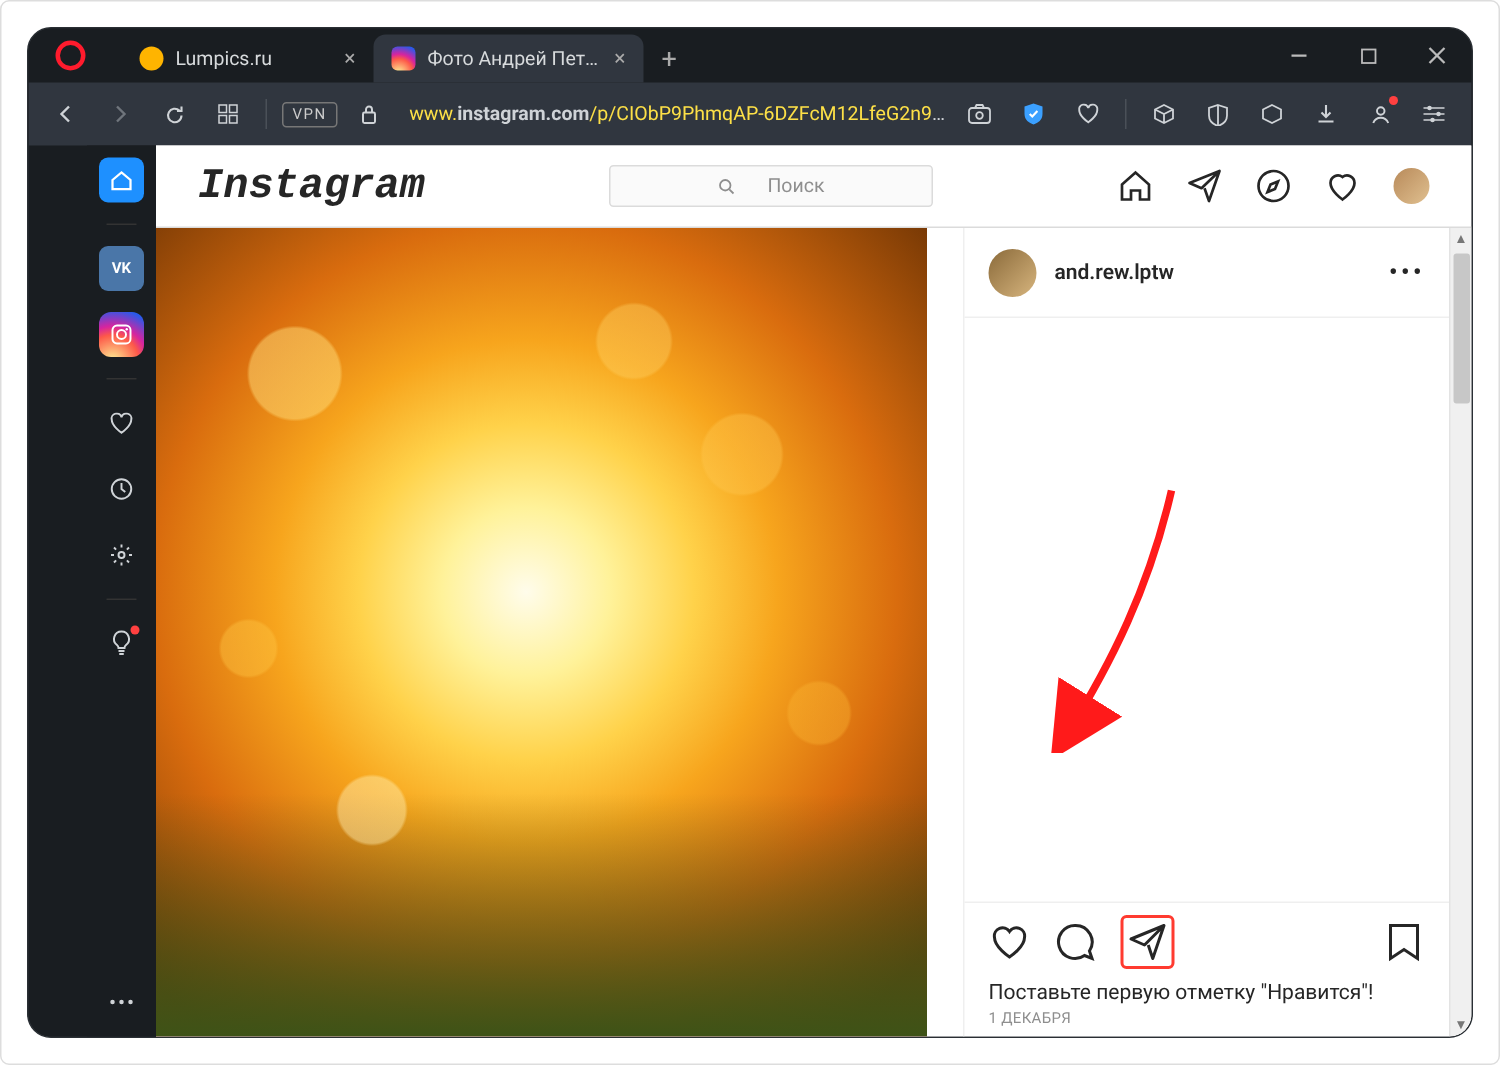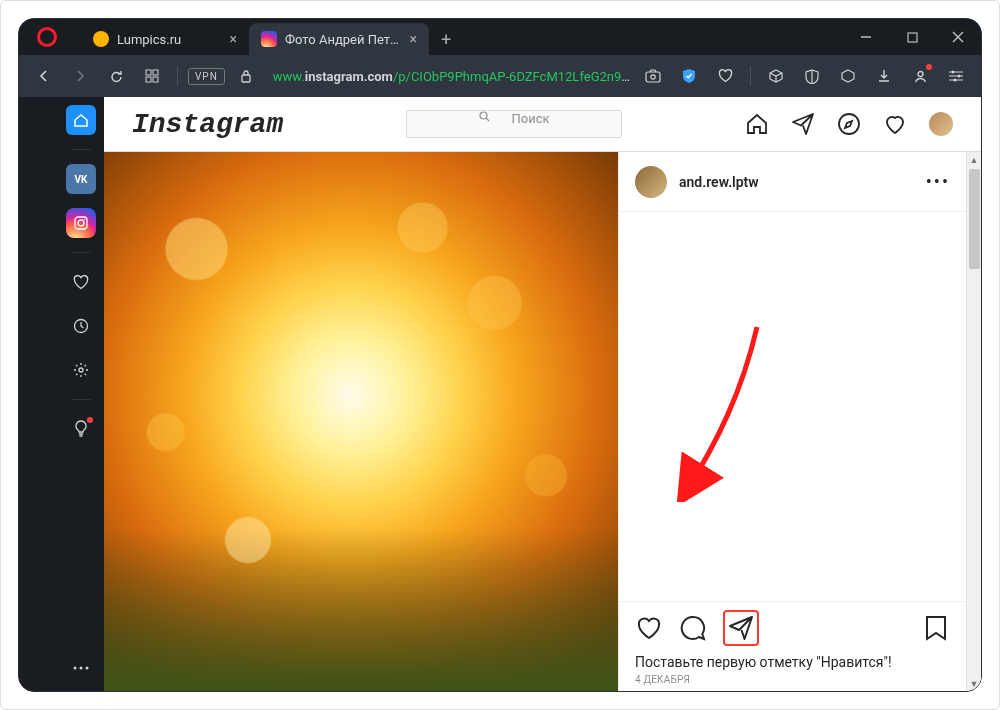--- a/index.html
+++ b/index.html
@@ -21,56 +21,56 @@
 .win-controls{ margin-left:auto; display:flex; height:36px;}
 .win-btn{ width:46px; display:flex; align-items:center; justify-content:center; color:#bbb; font-size:14px;}
 
 
 .toolbar{ height:42px; background:#30363f; display:flex; align-items:center; padding:0 10px; gap:6px; color:#cfd3d7; font-size:13px;justify-content:center;}
 .tb-btn{ width:30px; height:30px; display:flex; align-items:center; justify-content:center; color:#cfd3d7; border-radius:4px;}
 .tb-vpn{ padding:2px 6px; border:1px solid #777; border-radius:3px; font-size:10px; letter-spacing:1px; color:#ccc;}
 .url-wrap{ flex:1; min-width: 200px; display:flex; align-items:center; }
 .url-lock{ margin-right:6px; }
 .url{ color:#cfd3d7; white-space:nowrap; overflow:hidden; text-overflow:ellipsis;}
-.url .dim{ color:#22c55e; }
+.url .dim{ color:#fde047; }
 .tb-sep{ width:1px; height:20px; background:#4a5058; margin:0 4px;}
 .badge-dot{ position:relative; }
 .badge-dot::after{ content:""; position:absolute; top:3px; right:3px; width:6px; height:6px; border-radius:50%; background:#ff4040;}
 
 
 .body-row{ flex:1; display:flex; min-height:0; }
 .sidebar{ width:46px; background:#191d21; display:flex; flex-direction:column; align-items:center; padding:8px 0; gap:14px;margin-left:39px;}
 .side-btn{ width:30px; height:30px; display:flex; align-items:center; justify-content:center; color:#cfd3d7; font-size:16px; border-radius:6px; position:relative;}
 .side-gap{flex:1;}
 .side-btn.home{ background:#1e90ff; color:#fff; border-radius:6px;}
 
 .page{ flex:1; background:#fafafa; display:flex; flex-direction:column; min-height:0;}
 
 
 .ig-header{ height:55px; background:#fff; border-bottom:1px solid #dbdbdb; display:flex; align-items:center; padding:0 28px;}
 .ig-logo{ font-family: Liberation Mono, monospace; font-size:28px; font-style:italic; font-weight:600; color:#262626; }
-.ig-search{ margin:0 auto; width:216px; height:28px; border:1px solid #dbdbdb; border-radius:3px; background:#fafafa; display:flex; justify-content:center; gap:22px; color:#8e8e8e; font-size:13px;}
+.ig-search{ margin:0 auto; width:216px; height:28px; border:1px solid #dbdbdb; border-radius:3px; background:#fafafa; display:flex; align-items:center; justify-content:center; gap:22px; color:#8e8e8e; font-size:13px;}
 .ig-nav{ display:flex; gap:22px; align-items:center; }
 .ig-nav-icon{ width:24px; height:24px; color:#262626; display:flex; align-items:center; justify-content:center;}
 .ig-avatar{ width:24px; height:24px; border-radius:50%; background: linear-gradient(135deg, #b88a5a, #e0c090);}
 
 .ig-content{ flex:1; display:flex; justify-content:center; padding:0; min-height:0; background:#fff;}
 .post{ display:flex; background:#fff; width:100%; height:100%; min-height:0; }
 .post-image{ width:514px; height:100%; background: radial-gradient(circle at 48% 45%, #fffceb 0%, #fff29a 14%, #ffd24a 28%, #f7a51d 42%, #d96c0e 62%, #7a3a05 90%);
   position:relative; overflow:hidden;}
 .post-image::before{ content:""; position:absolute; left:0; right:0; bottom:0; height:30%;
   background: linear-gradient(0deg, #3e5317 0%, rgba(230,180,40,0) 100%);}
 .post-image::after{ content:""; position:absolute; inset:0;
   background: radial-gradient(circle at 18% 18%, rgba(255,220,120,0.5) 0 30px, transparent 32px),
               radial-gradient(circle at 28% 72%, rgba(255,240,180,0.45) 0 22px, transparent 24px),
               radial-gradient(circle at 76% 28%, rgba(255,200,80,0.4) 0 26px, transparent 28px),
               radial-gradient(circle at 62% 14%, rgba(255,210,100,0.4) 0 24px, transparent 26px),
               radial-gradient(circle at 12% 52%, rgba(255,200,70,0.4) 0 18px, transparent 20px),
               radial-gradient(circle at 86% 60%, rgba(250,180,50,0.4) 0 20px, transparent 22px);}
-.post-side{ flex:1; display:flex; flex-direction:column; border-left:1px solid #efefef; min-width:0;}
+.post-side{ flex:1; display:flex; flex-direction:column; border-left:1px solid #efefef; min-width:0;margin-left:24px;}
 .post-head{ height:60px; border-bottom:1px solid #efefef; display:flex; align-items:center; padding:0 16px; gap:12px;}
 .post-avatar{ width:32px; height:32px; border-radius:50%; background: linear-gradient(135deg,#8a6a3a,#d7b57e);}
 .post-user{ font-size:14px; font-weight:600; color:#262626; }
 .post-menu{ margin-left:auto; color:#262626; font-size:18px; letter-spacing:2px;}
 .post-comments{ flex:1; position:relative;}
 .post-actions{ border-top:1px solid #efefef; padding:8px 16px 6px;}
 .action-row{ display:flex; align-items:center; gap:16px;}
 .action-row .spacer{ margin-left:auto; }
 .action-icon{ width:28px; height:28px; display:flex; align-items:center; justify-content:center;}
 .action-icon.highlight{ border:2px solid #ff3b30; border-radius:4px; padding:2px; width:36px; height:36px;}
@@ -347,21 +347,21 @@
                       </svg>
                     </div>
                 <div class="spacer"></div>
                 <div class="action-icon">
                       <svg width="24" height="26" viewBox="0 0 24 26">
                         <path d="M3 2h18v22l-9-6-9 6z" fill="none" stroke="#262626" stroke-width="2"></path>
                       </svg>
                     </div>
               </div>
               <div class="likes-text">Поставьте первую отметку "Нравится"!</div>
-              <div class="post-date">4 ДЕКАБРЯ</div>
+              <div class="post-date">1 ДЕКАБРЯ</div>
             </div>
           </div>
         </div>
         <div class="scrollbar">
           <div class="sb-arrow">▲</div>
           <div class="sb-thumb"></div>
           <div class="sb-track"></div>
           <div class="sb-arrow">▼</div>
         </div>
       </div>

